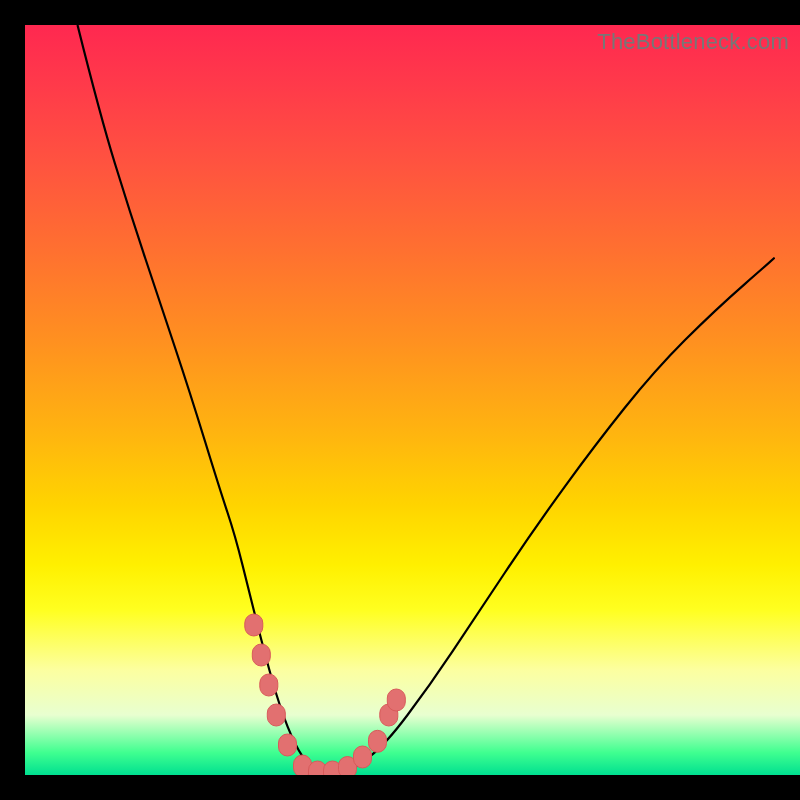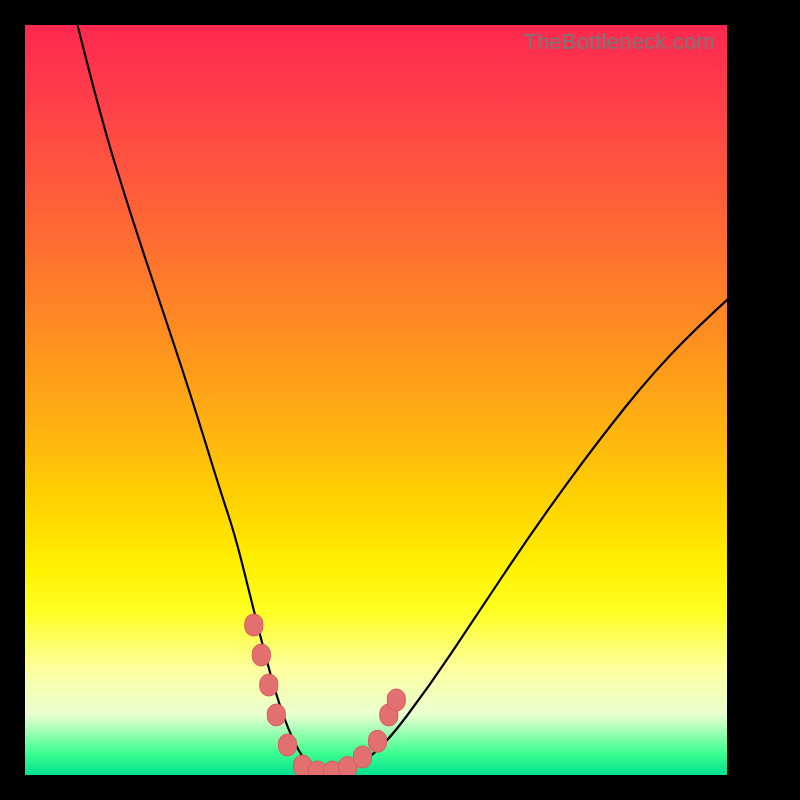--- a/index.html
+++ b/index.html
@@ -8,21 +8,21 @@
     width: 800px;
     height: 800px;
     background: #000;
     overflow: hidden;
     font-family: Arial, Helvetica, sans-serif;
   }
   .frame {
     position: absolute;
     left: 25px;
     top: 25px;
-    width: 702px;
+    width: 776px;
     height: 750px;
     background: linear-gradient(
       to bottom,
       #ff2850 0%,
       #ff3a4a 8%,
       #ff5240 18%,
       #ff7030 30%,
       #ff9020 42%,
       #ffb310 54%,
       #ffd400 64%,

